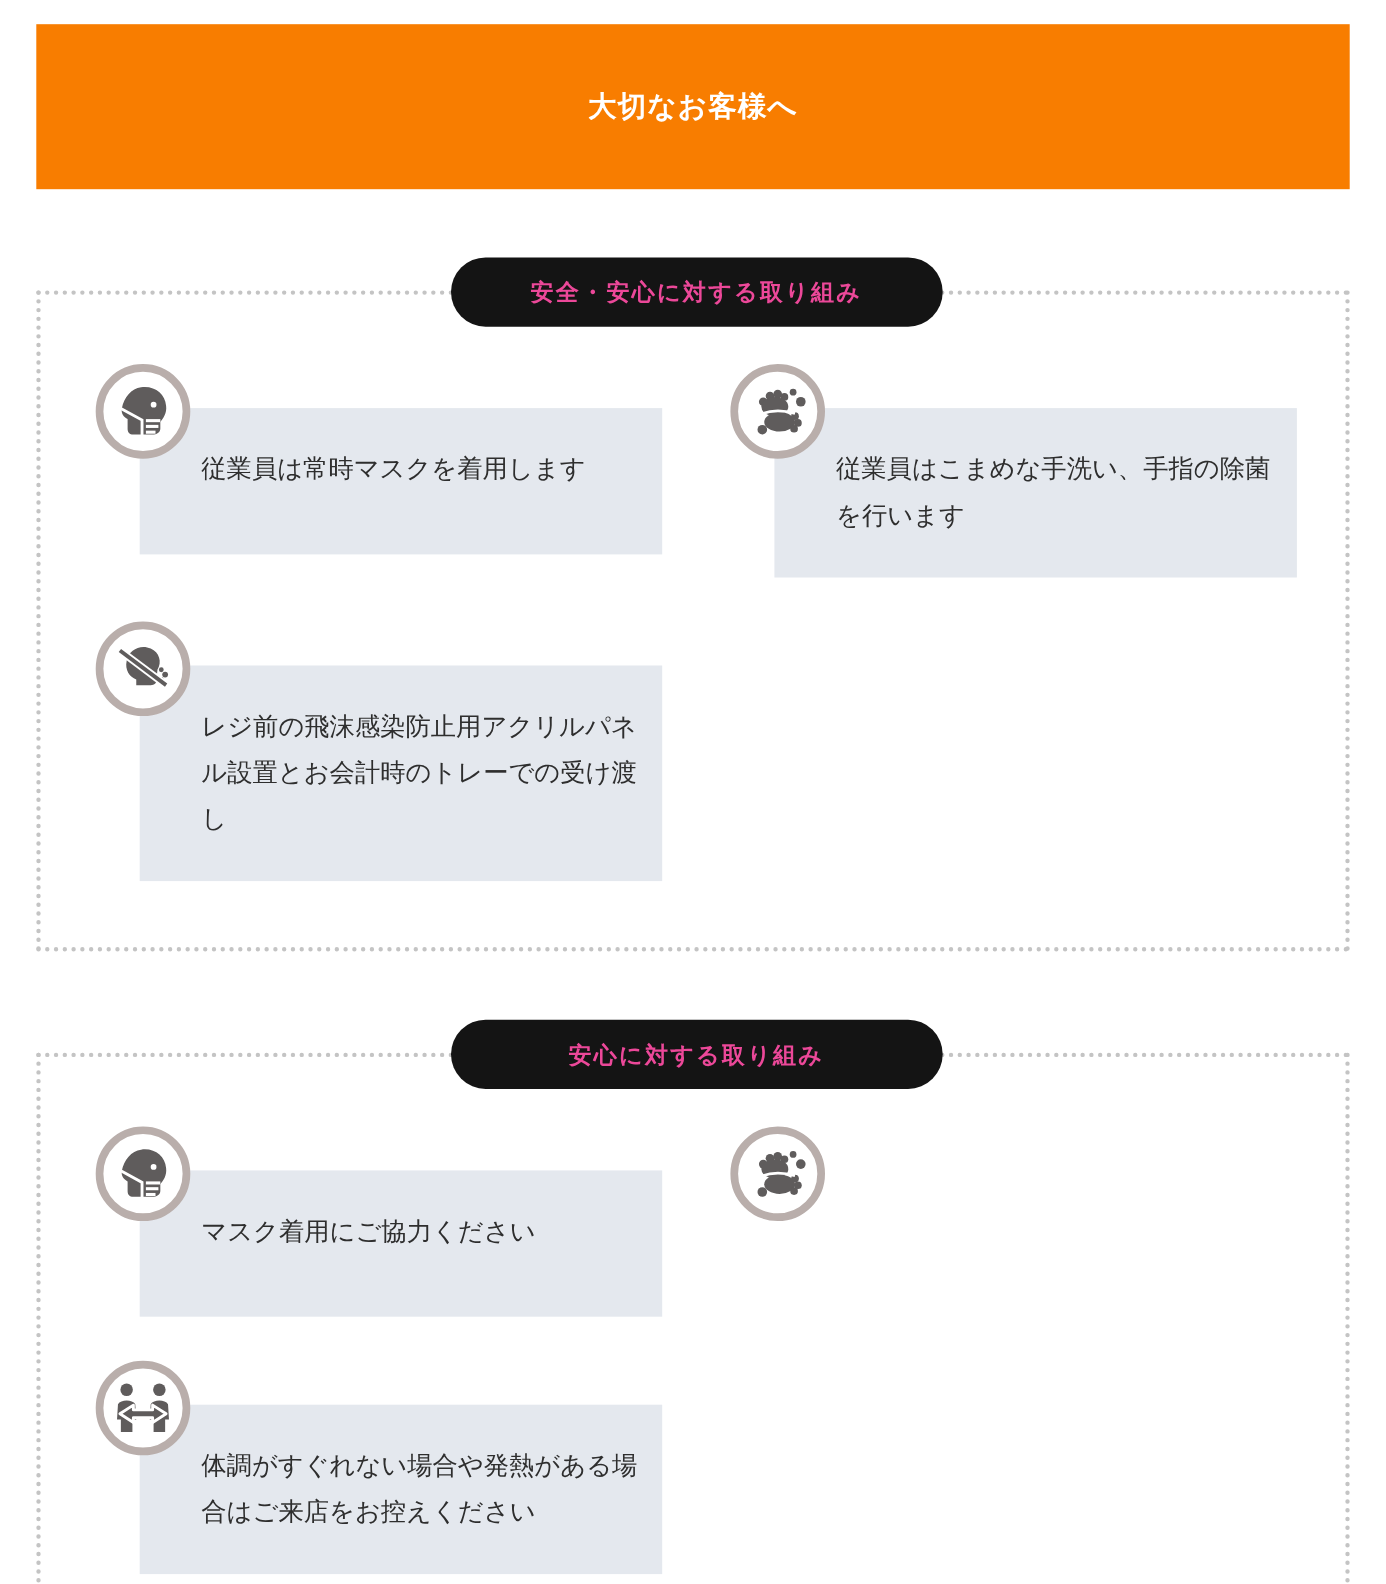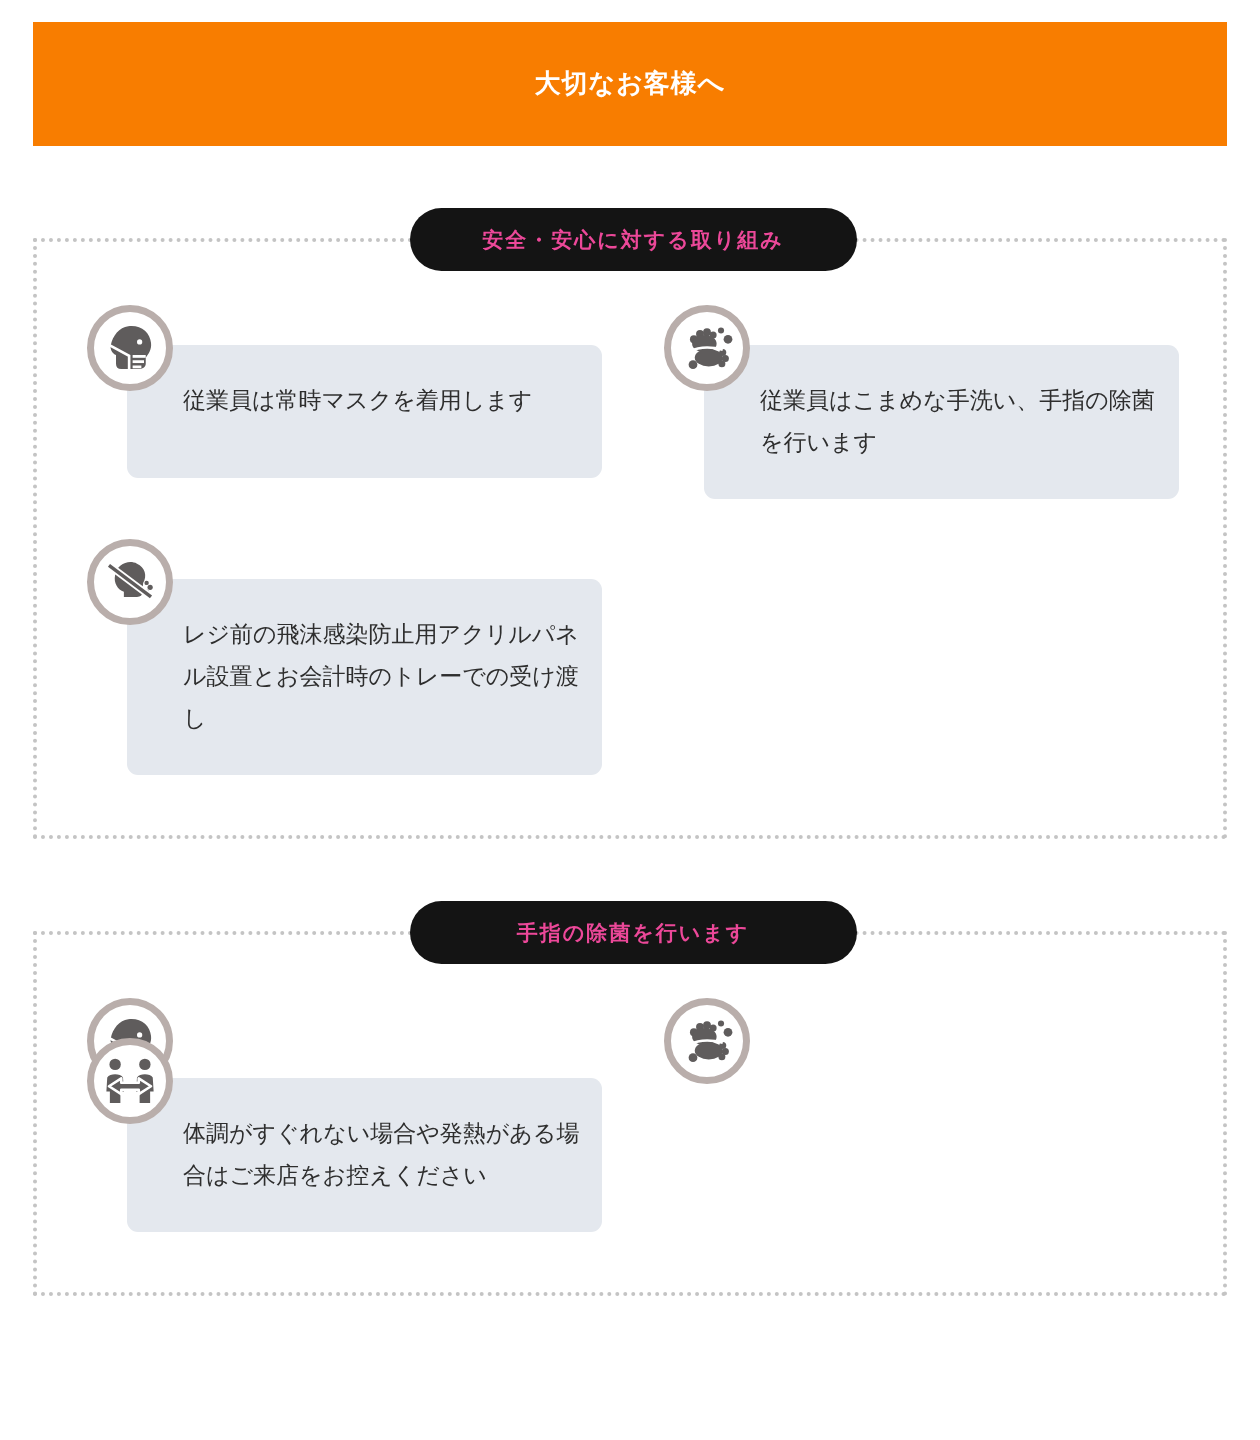--- a/index.html
+++ b/index.html
@@ -15,21 +15,21 @@
   html,body{margin:0;padding:0;background:#ffffff;}
   body{
     width:1260px;
     font-family:"Liberation Sans","DejaVu Sans",sans-serif;
     -webkit-font-smoothing:antialiased;
   }
   .page{padding:22px 33px 10px 33px;}
 
   
   .banner{
-    height:124px;
+    height:150px;
     background:var(--accent);
     display:flex;
     flex-direction:column;
     align-items:center;
     justify-content:center;
     gap:20px;
   }
   .banner-line{
     color:#ffffff;
     font-size:26px;
@@ -77,21 +77,20 @@
     color:var(--glyph);
     display:flex;align-items:center;justify-content:center;
     z-index:2;
   }
   .icon-circle svg{width:56px;height:56px;display:block;}
   .item-box{
     margin:40px 0 0 40px;
     background:var(--boxbg);
     min-height:133px;
     padding:34px 20px 36px 56px;
-    border-radius:11px;
   }
   .item-text{
     margin:0;
     font-size:23px;
     line-height:42px;
     color:var(--text);
   }
 </style>
 </head>
 <body>
@@ -197,28 +196,31 @@
               </svg>
     </div>
     <div class="item-box">
       <p class="item-text">レジ前の飛沫感染防止用アクリルパネル設置とお会計時のトレーでの受け渡し</p>
     </div>
   </div>
         </div>
   </section>
       <section class="section">
     <div class="section-title-pill">
-      <span>手指の除菌を行います</span>
+      <span>安心に対する取り組み</span>
     </div>
     <div class="items-grid">
           <div class="item">
     <div class="icon-circle">
       <svg aria-hidden="true">
                 <use href="#mask-face-icon" xlink:href="#mask-face-icon"></use>
               </svg>
+    </div>
+    <div class="item-box">
+      <p class="item-text">マスク着用にご協力ください</p>
     </div>
   </div>
           <div class="item">
     <div class="icon-circle">
       <svg aria-hidden="true">
                 <use href="#hand-washing-icon" xlink:href="#hand-washing-icon"></use>
               </svg>
     </div>
   </div>
           <div class="item">

